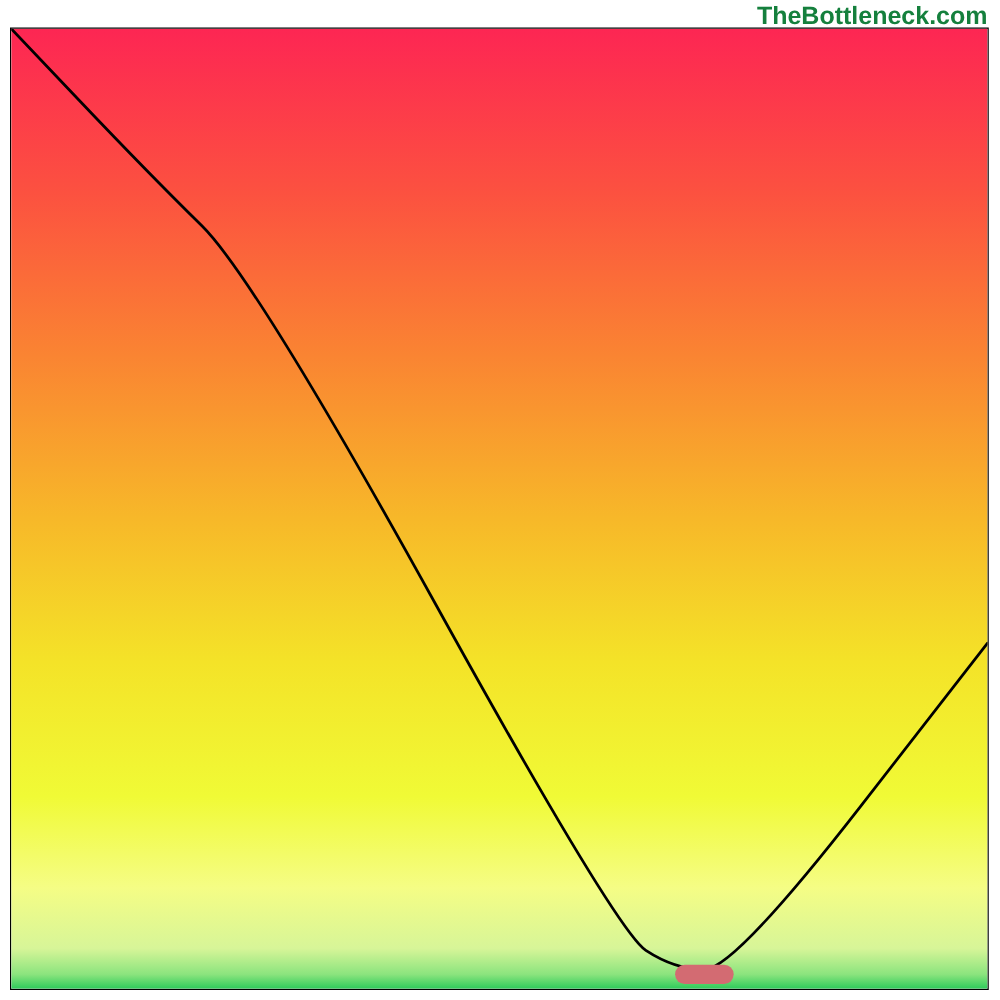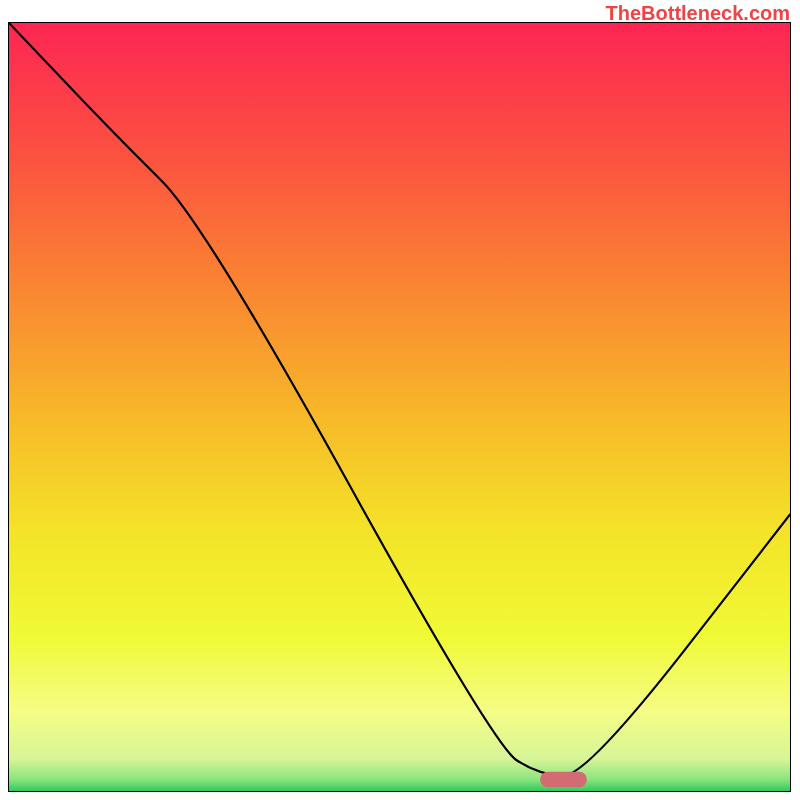--- a/index.html
+++ b/index.html
@@ -19,21 +19,21 @@
     border: 1px solid #000000;
     box-sizing: border-box;
   }
   .watermark {
     position: absolute;
     top: 2px;
     right: 10px;
     font-family: Arial, Helvetica, sans-serif;
     font-size: 20px;
     font-weight: bold;
-    color: #ef4444;
+    color: #15803d;
   }
   svg.plot {
     position: absolute;
     left: 9px;
     top: 23px;
     width: 781px;
     height: 768px;
   }
   .curve {
     fill: none;

